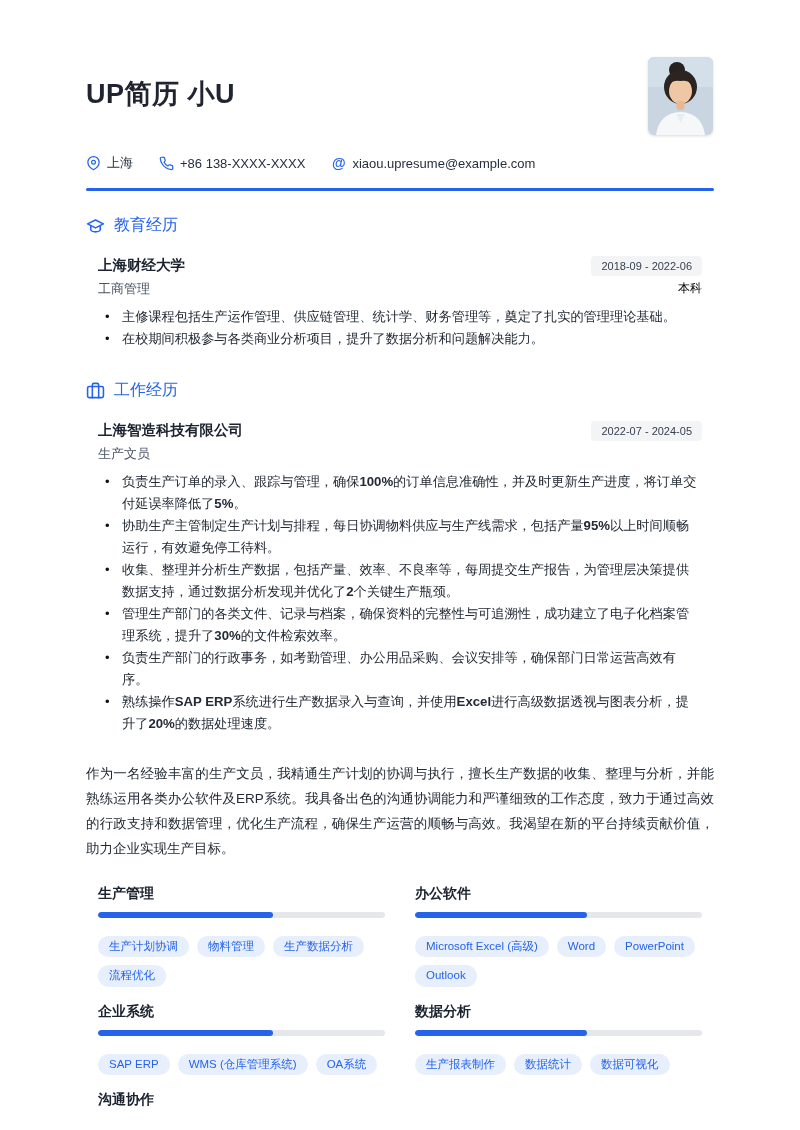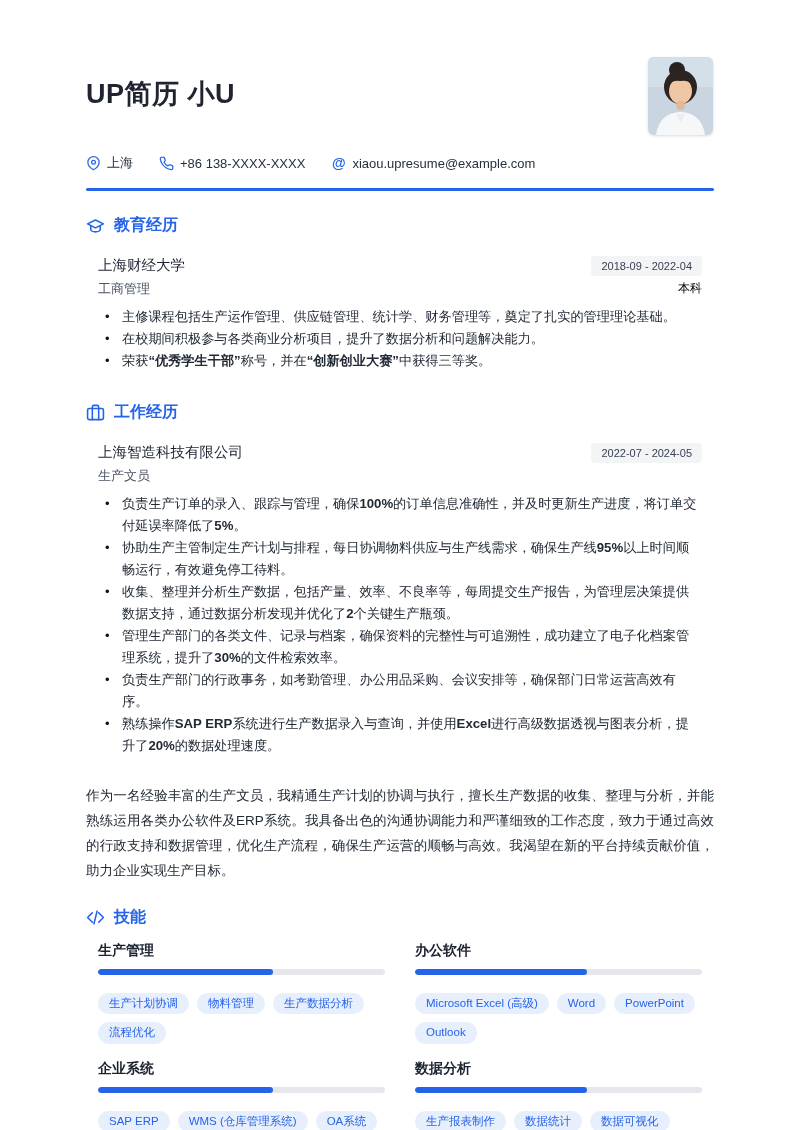--- a/index.html
+++ b/index.html
@@ -11,31 +11,31 @@
   .name { margin-top:76px; font-size:27px; font-weight:700; color:#1f2430; letter-spacing:.5px; }
   .photo { position:absolute; top:57px; right:29px; width:65px; height:78px; border-radius:6px; overflow:hidden; box-shadow:0 1px 3px rgba(0,0,0,.15); }
   .contact-row { display:flex; align-items:center; gap:26px; margin-top:42px; font-size:13px; color:#25303e;text-align:right; }
   .contact-item { display:flex; align-items:center; gap:6px; }
   .cicon { display:inline-flex; width:15px; height:15px; align-items:center; justify-content:center; }
   .cicon svg { width:15px; height:15px; }
   .at-glyph { color:#2563eb; font-weight:700; font-size:14px; line-height:1; }
   .divider { margin-top:16px; height:2.5px; background:#2563eb; border-radius:2px; }
 
   
-  .sec-header { display:flex; align-items:center; gap:9px; font-size:16px; font-weight:700; color:#2563eb; }
+  .sec-header { display:flex; align-items:center; gap:9px; font-size:16px; font-weight:400; color:#2563eb; }
   .sec-header .sicon { display:inline-flex; width:19px; height:19px; }
   .sec-header svg { width:19px; height:19px; }
   .sec-edu { margin-top:24px; }
   .sec-work { margin-top:30px; }
   .sec-summary { margin-top:26px; }
   .sec-skills { margin-top:24px; }
 
   .item { margin-top:20px; padding:0 12px; }
   .item-row1 { display:flex; justify-content:space-between; align-items:flex-start; }
-  .item-title { font-size:14.5px; font-weight:400; color:#1b2330; }
+  .item-title { font-size:14.5px; font-weight:700; color:#1b2330; }
   .date-badge { font-size:11px; color:#374151; background:#f3f4f6; border-radius:4px; padding:4px 10px; white-space:nowrap; }
   .item-row2 { display:flex; justify-content:space-between; margin-top:4px; }
   .item-sub { font-size:13px; color:#4b5563;font-family:Liberation Mono, monospace; }
   .item-right { font-size:12px; color:#000000; }
 
   ul.bullets { margin-top:8px; list-style:none; }
   ul.bullets li { position:relative; padding-left:24px; font-size:13.2px; line-height:22px; color:#222a35; }
   ul.bullets li::before { content:"•"; position:absolute; left:7px; top:0; color:#111; font-size:13px; }
   .b { font-weight:700; }
 
@@ -102,30 +102,29 @@
         <svg viewBox="0 0 24 24" fill="none" stroke="#2563eb" stroke-width="2" stroke-linecap="round" stroke-linejoin="round">
             <path d="M22 10 12 5 2 10l10 5 10-5z"></path>
             <path d="M6 12.5V17c0 1.5 2.7 3 6 3s6-1.5 6-3v-4.5"></path>
           </svg>
       </span>
       <span>教育经历</span>
     </div>
     <div class="item">
       <div class="item-row1">
         <span class="item-title">上海财经大学</span>
-        <span class="date-badge">2018-09 - 2022-04</span>
+        <span class="date-badge">2018-09 - 2022-06</span>
       </div>
       <div class="item-row2">
         <span class="item-sub">工商管理</span>
         <span class="item-right">本科</span>
       </div>
       <ul class="bullets" id="edu-bullets">
           <li><span>主修课程包括生产运作管理、供应链管理、统计学、财务管理等，奠定了扎实的管理理论基础。</span></li>
           <li><span>在校期间积极参与各类商业分析项目，提升了数据分析和问题解决能力。</span></li>
-          <li><span>荣获</span><span class="b">“优秀学生干部”</span><span>称号，并在</span><span class="b">“创新创业大赛”</span><span>中获得三等奖。</span></li>
         </ul>
     </div>
   </section>
 
   <section class="sec-work">
     <div class="sec-header">
       <span class="sicon">
         <svg viewBox="0 0 24 24" fill="none" stroke="#2563eb" stroke-width="2" stroke-linecap="round" stroke-linejoin="round">
             <rect x="2" y="7" width="20" height="14" rx="2"></rect>
             <path d="M16 21V5a2 2 0 0 0-2-2h-4a2 2 0 0 0-2 2v16"></path>
@@ -136,44 +135,34 @@
     <div class="item">
       <div class="item-row1">
         <span class="item-title">上海智造科技有限公司</span>
         <span class="date-badge">2022-07 - 2024-05</span>
       </div>
       <div class="item-row2">
         <span class="item-sub">生产文员</span>
       </div>
       <ul class="bullets" id="work-bullets">
           <li><span>负责生产订单的录入、跟踪与管理，确保</span><span class="b">100%</span><span>的订单信息准确性，并及时更新生产进度，将订单交付延误率降低了</span><span class="b">5%</span><span>。</span></li>
-          <li><span>协助生产主管制定生产计划与排程，每日协调物料供应与生产线需求，确保生产线</span><span class="b">95%</span><span>以上时间顺畅运行，有效避免停工待料。</span></li>
+          <li><span>协助生产主管制定生产计划与排程，每日协调物料供应与生产线需求，包括产量</span><span class="b">95%</span><span>以上时间顺畅运行，有效避免停工待料。</span></li>
           <li><span>收集、整理并分析生产数据，包括产量、效率、不良率等，每周提交生产报告，为管理层决策提供数据支持，通过数据分析发现并优化了</span><span class="b">2</span><span>个关键生产瓶颈。</span></li>
           <li><span>管理生产部门的各类文件、记录与档案，确保资料的完整性与可追溯性，成功建立了电子化档案管理系统，提升了</span><span class="b">30%</span><span>的文件检索效率。</span></li>
           <li><span>负责生产部门的行政事务，如考勤管理、办公用品采购、会议安排等，确保部门日常运营高效有序。</span></li>
           <li><span>熟练操作</span><span class="b">SAP ERP</span><span>系统进行生产数据录入与查询，并使用</span><span class="b">Excel</span><span>进行高级数据透视与图表分析，提升了</span><span class="b">20%</span><span>的数据处理速度。</span></li>
         </ul>
     </div>
   </section>
 
   <section class="sec-summary">
     <p class="summary-text">作为一名经验丰富的生产文员，我精通生产计划的协调与执行，擅长生产数据的收集、整理与分析，并能熟练运用各类办公软件及ERP系统。我具备出色的沟通协调能力和严谨细致的工作态度，致力于通过高效的行政支持和数据管理，优化生产流程，确保生产运营的顺畅与高效。我渴望在新的平台持续贡献价值，助力企业实现生产目标。</p>
   </section>
 
   <section class="sec-skills">
-    <div class="sec-header">
-      <span class="sicon">
-        <svg viewBox="0 0 24 24" fill="none" stroke="#2563eb" stroke-width="2" stroke-linecap="round" stroke-linejoin="round">
-            <polyline points="16 18 22 12 16 6"></polyline>
-            <polyline points="8 6 2 12 8 18"></polyline>
-            <line x1="14" y1="4" x2="10" y2="20"></line>
-          </svg>
-      </span>
-      <span>技能</span>
-    </div>
     <div class="skills-grid" id="skills-grid">
         <div class="skill-block">
           <div class="skill-name">生产管理</div>
           <div class="bar-track">
             <div class="bar-fill" style="width: 61%;"></div>
           </div>
           <div class="tags">
             <span class="tag">生产计划协调</span>
             <span class="tag">物料管理</span>
             <span class="tag">生产数据分析</span>

